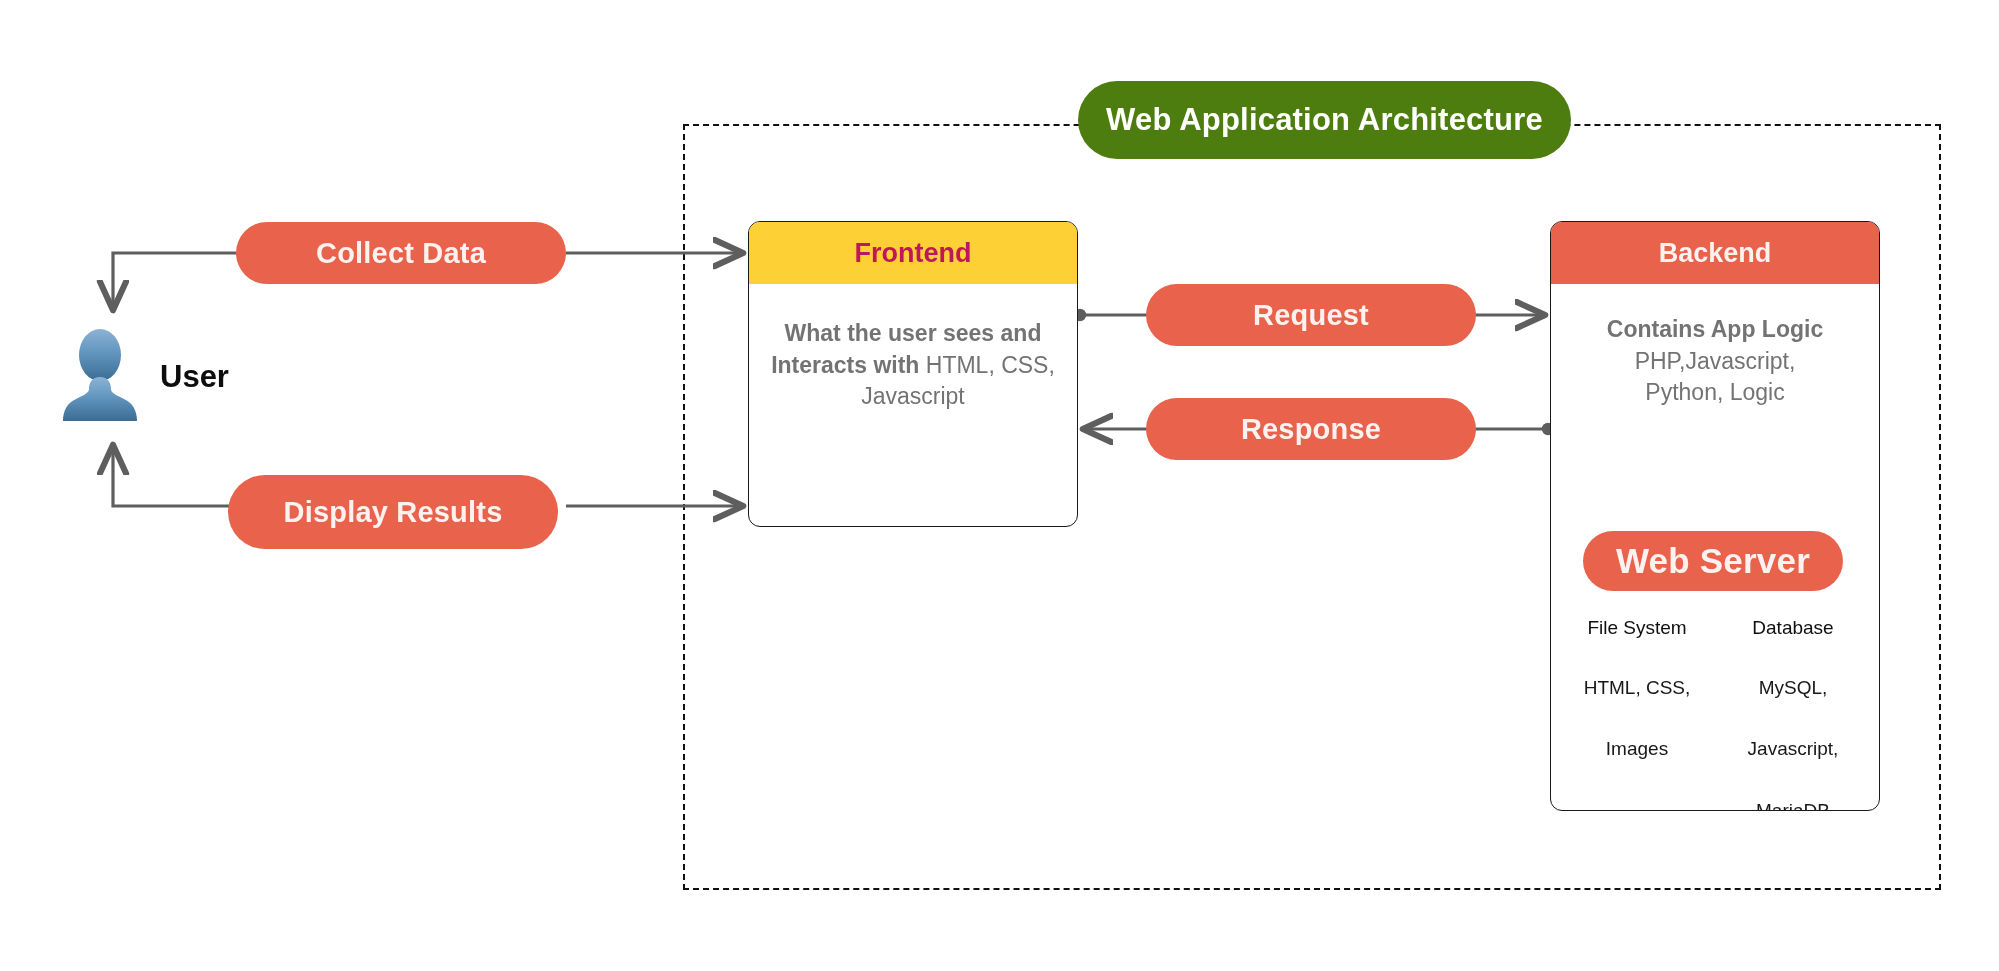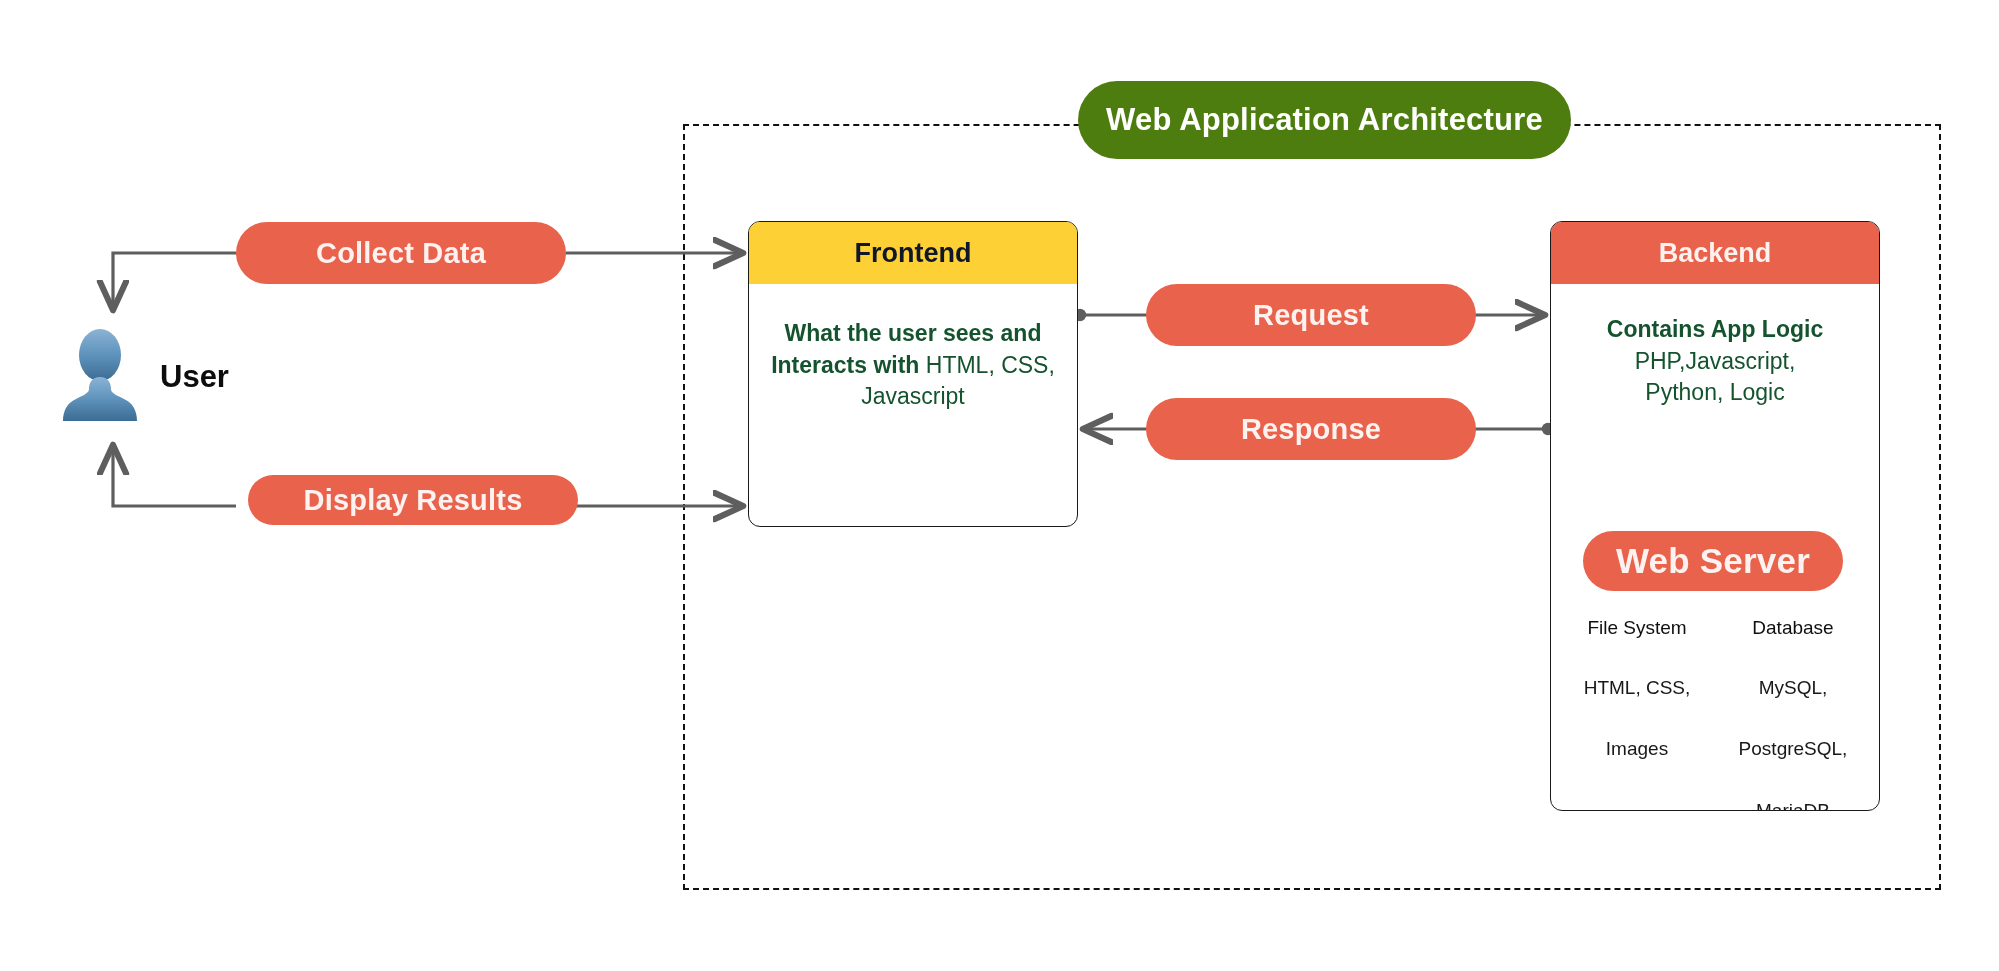--- a/index.html
+++ b/index.html
@@ -51,21 +51,21 @@
     background: #e8624c;
     border-radius: 999px;
     display: flex;
     align-items: center;
     justify-content: center;
     color: #fdf2ef;
     font-weight: bold;
     letter-spacing: 0.2px;
   }
   #pill-collect-data { left: 236px; top: 222px; width: 330px; height: 62px; font-size: 29px; }
-  #pill-display-results { left: 248px; top: 475px; width: 330px; height: 50px; font-size: 29px; }
+  #pill-display-results { left: 228px; top: 475px; width: 330px; height: 74px; font-size: 29px; }
   #pill-request { left: 1146px; top: 284px; width: 330px; height: 62px; font-size: 29px; }
   #pill-response { left: 1146px; top: 398px; width: 330px; height: 62px; font-size: 29px; }
   #pill-web-server { left: 1583px; top: 531px; width: 260px; height: 60px; font-size: 35px; }
 
   
   .card {
     position: absolute;
     background: #ffffff;
     border: 1.6px solid #1a1a1a;
     border-radius: 12px;
@@ -76,29 +76,29 @@
   #card-backend  { left: 1550px; top: 221px; width: 330px; height: 590px; }
 
   .card-header {
     height: 62px;
     display: flex;
     align-items: center;
     justify-content: center;
     font-size: 27px;
     font-weight: bold;
   }
-  #card-frontend .card-header { background: #fdd035; color: #0f172a; }
+  #card-frontend .card-header { background: #fdd035; color: #be185d; }
   #card-backend .card-header { background: #e8624c; color: #fdf2ef; }
 
   .card-body {
     padding: 14px 16px 0 16px;
     text-align: center;
     font-size: 23px;
     line-height: 1.38;
-    color: #14532d;
+    color: #737373;
   }
   #card-frontend .card-body { padding-top: 34px; }
   #card-backend .card-body { padding-top: 30px; }
   .strong { font-weight: bold; }
 
   
   .sub-grid {
     position: absolute;
     left: 0;
     top: 395px;
@@ -236,21 +236,21 @@
 
     <div class="sub-grid">
       <div class="sub-col">
         <div class="sub-title">File System</div>
         <div class="sub-text">HTML, CSS,</div>
         <div class="sub-text">Images</div>
       </div>
       <div class="sub-col">
         <div class="sub-title">Database</div>
         <div class="sub-text">MySQL,</div>
-        <div class="sub-text">PostgreSQL,</div>
+        <div class="sub-text">Javascript,</div>
         <div class="sub-text">MariaDB</div>
       </div>
     </div>
   </div>
 
   <div class="pill" id="pill-web-server">
     <span>Web Server</span>
   </div>
 
 </div>

